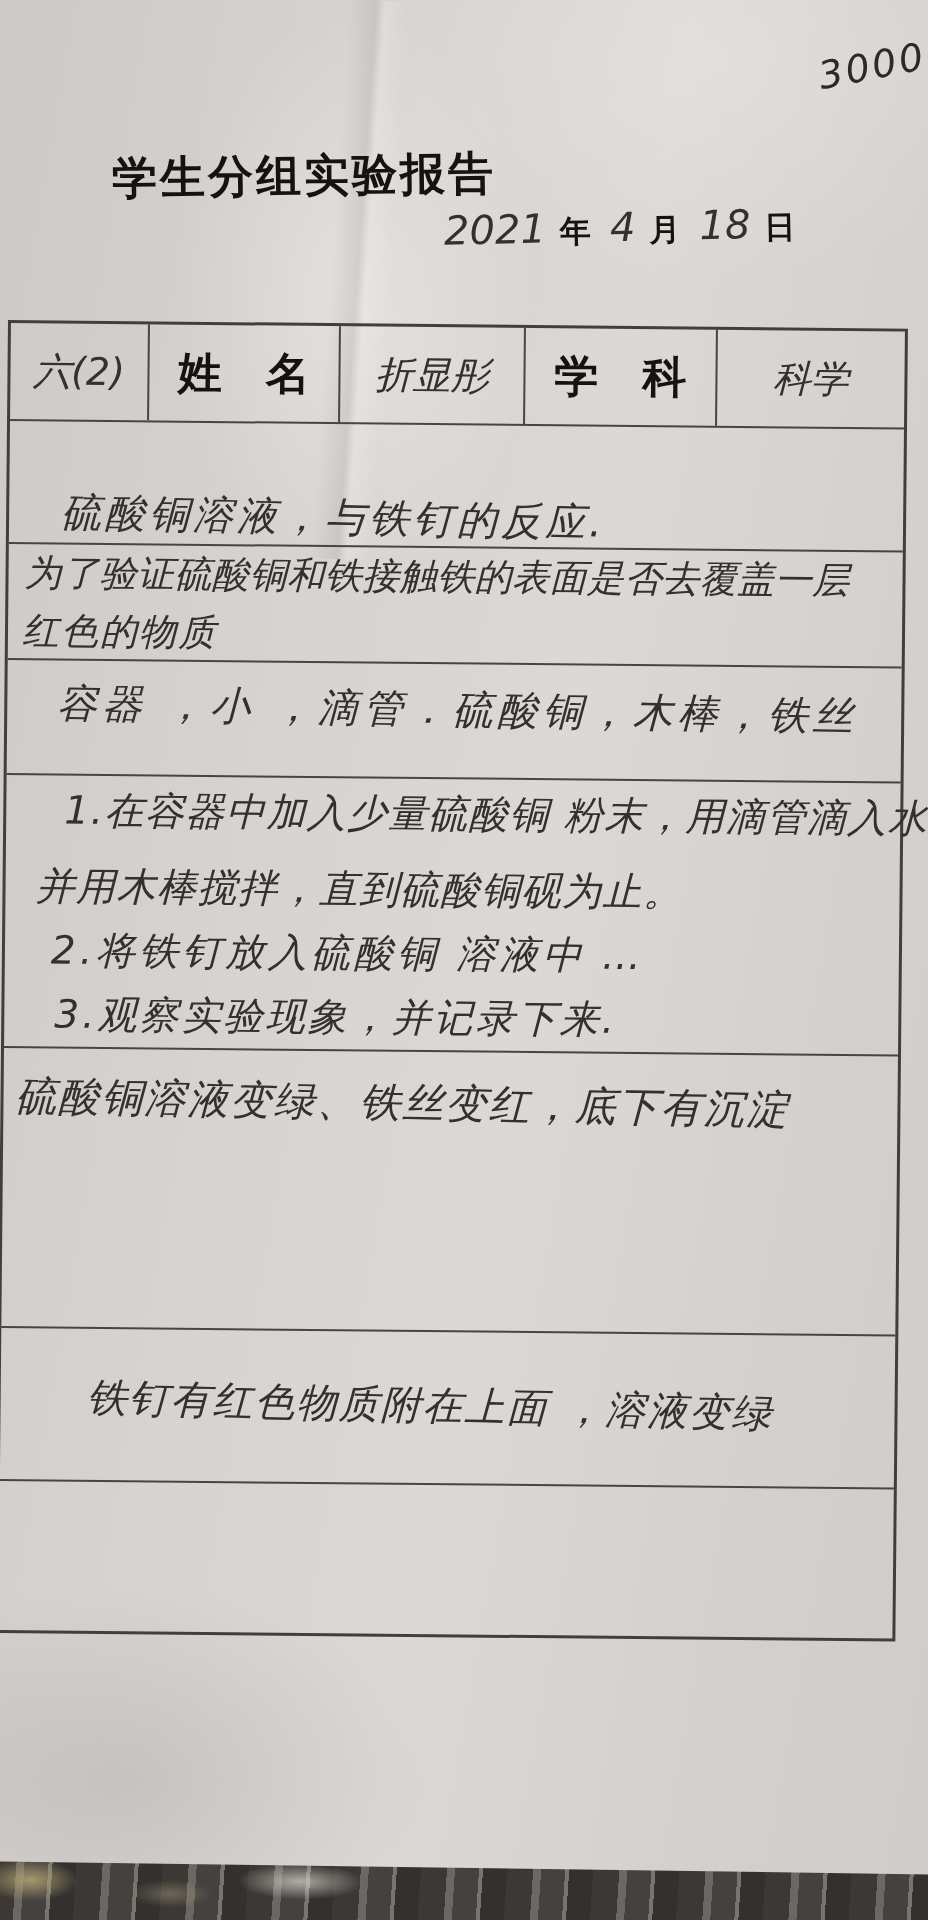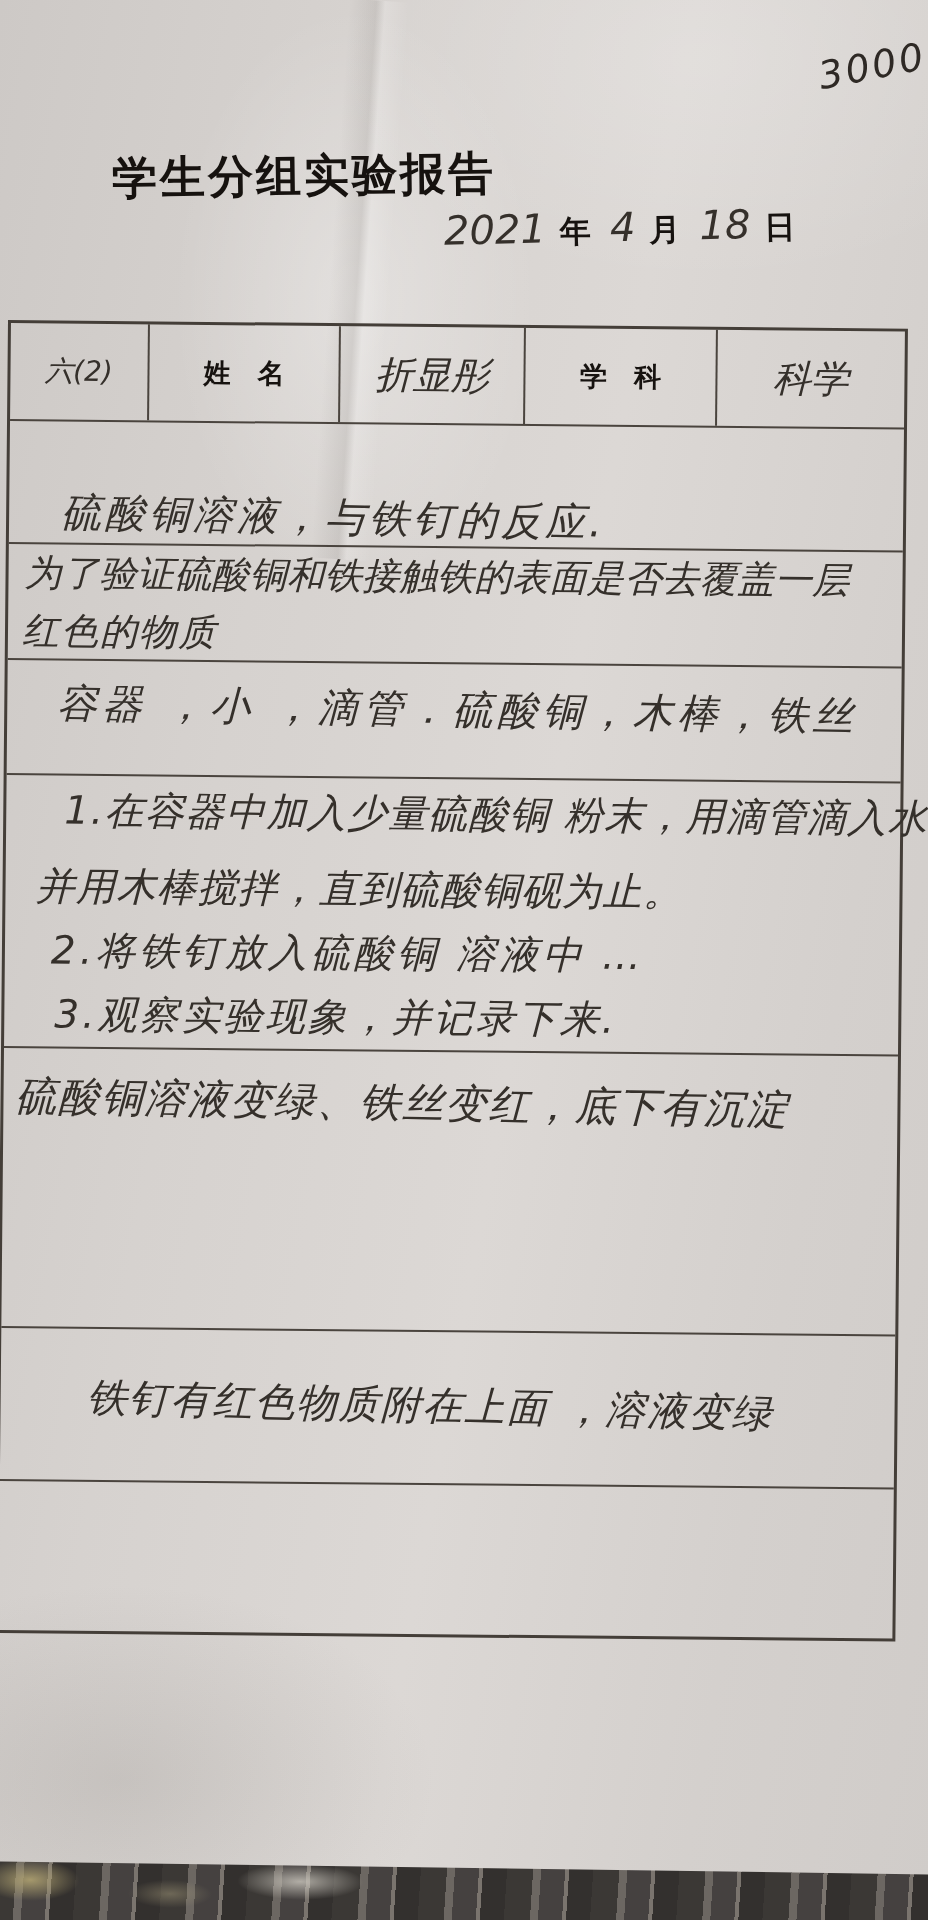--- a/index.html
+++ b/index.html
@@ -22,21 +22,21 @@
   .date-line{position:absolute;left:438px;top:204px;white-space:nowrap;transform:rotate(-1.2deg);}
   .date-line .val{font-size:40px;margin:0 6px;}
   .date-line .suf{font-size:31px;margin:0 8px;}
   .report-table{position:absolute;left:8px;top:320px;width:894px;border:3px solid #443e38;transform:rotate(0.55deg);transform-origin:top left;}
   .trow{position:relative;border-top:2px solid #4a443e;box-sizing:border-box;}
   .trow:first-child{border-top:none;}
   .hdr{display:flex;height:96px;}
   .hcell{flex:0 0 auto;box-sizing:border-box;border-left:2px solid #4a443e;display:flex;align-items:center;justify-content:center;}
   .hcell:first-child{border-left:none;}
   .c1{width:137px;} .c2{width:191px;} .c3{width:185px;} .c4{width:192px;} .c5{flex:1 1 auto;}
-  .hcell .print{font-size:27px;}
+  .hcell .print{font-size:44px;}
   .hcell .hand{font-size:38px;}
   .line{display:block;white-space:nowrap;}
   .r-name{height:123px;}
   .r-name .line{position:absolute;left:52px;top:66px;font-size:40px;letter-spacing:4px;transform:rotate(0.6deg);}
   .r-purpose{height:116px;}
   .r-purpose .l1{position:absolute;left:16px;top:4px;font-size:37px;letter-spacing:0.5px;}
   .r-purpose .l2{position:absolute;left:14px;top:62px;font-size:37px;letter-spacing:2px;}
   .r-materials{height:115px;}
   .r-materials .line{position:absolute;left:50px;top:18px;font-size:40px;letter-spacing:5px;transform:rotate(0.4deg);}
   .r-steps{height:273px;font-size:39px;}
@@ -70,21 +70,21 @@
 
   <div class="date-line">
     <span class="val hand">2021</span><span class="suf print">年</span>
     <span class="val hand">4</span><span class="suf print">月</span>
     <span class="val hand">18</span><span class="suf print">日</span>
   </div>
 
   <div class="report-table">
     <div class="trow hdr">
       <div class="hcell c1">
-          <span class="hand" style="font-size:28px;">六(2)</span>
+          <span class="hand" style="font-size:38px;">六(2)</span>
         </div>
       <div class="hcell c2">
           <span class="print">姓　名</span>
         </div>
       <div class="hcell c3">
           <span class="hand">折显彤</span>
         </div>
       <div class="hcell c4">
           <span class="print">学　科</span>
         </div>

